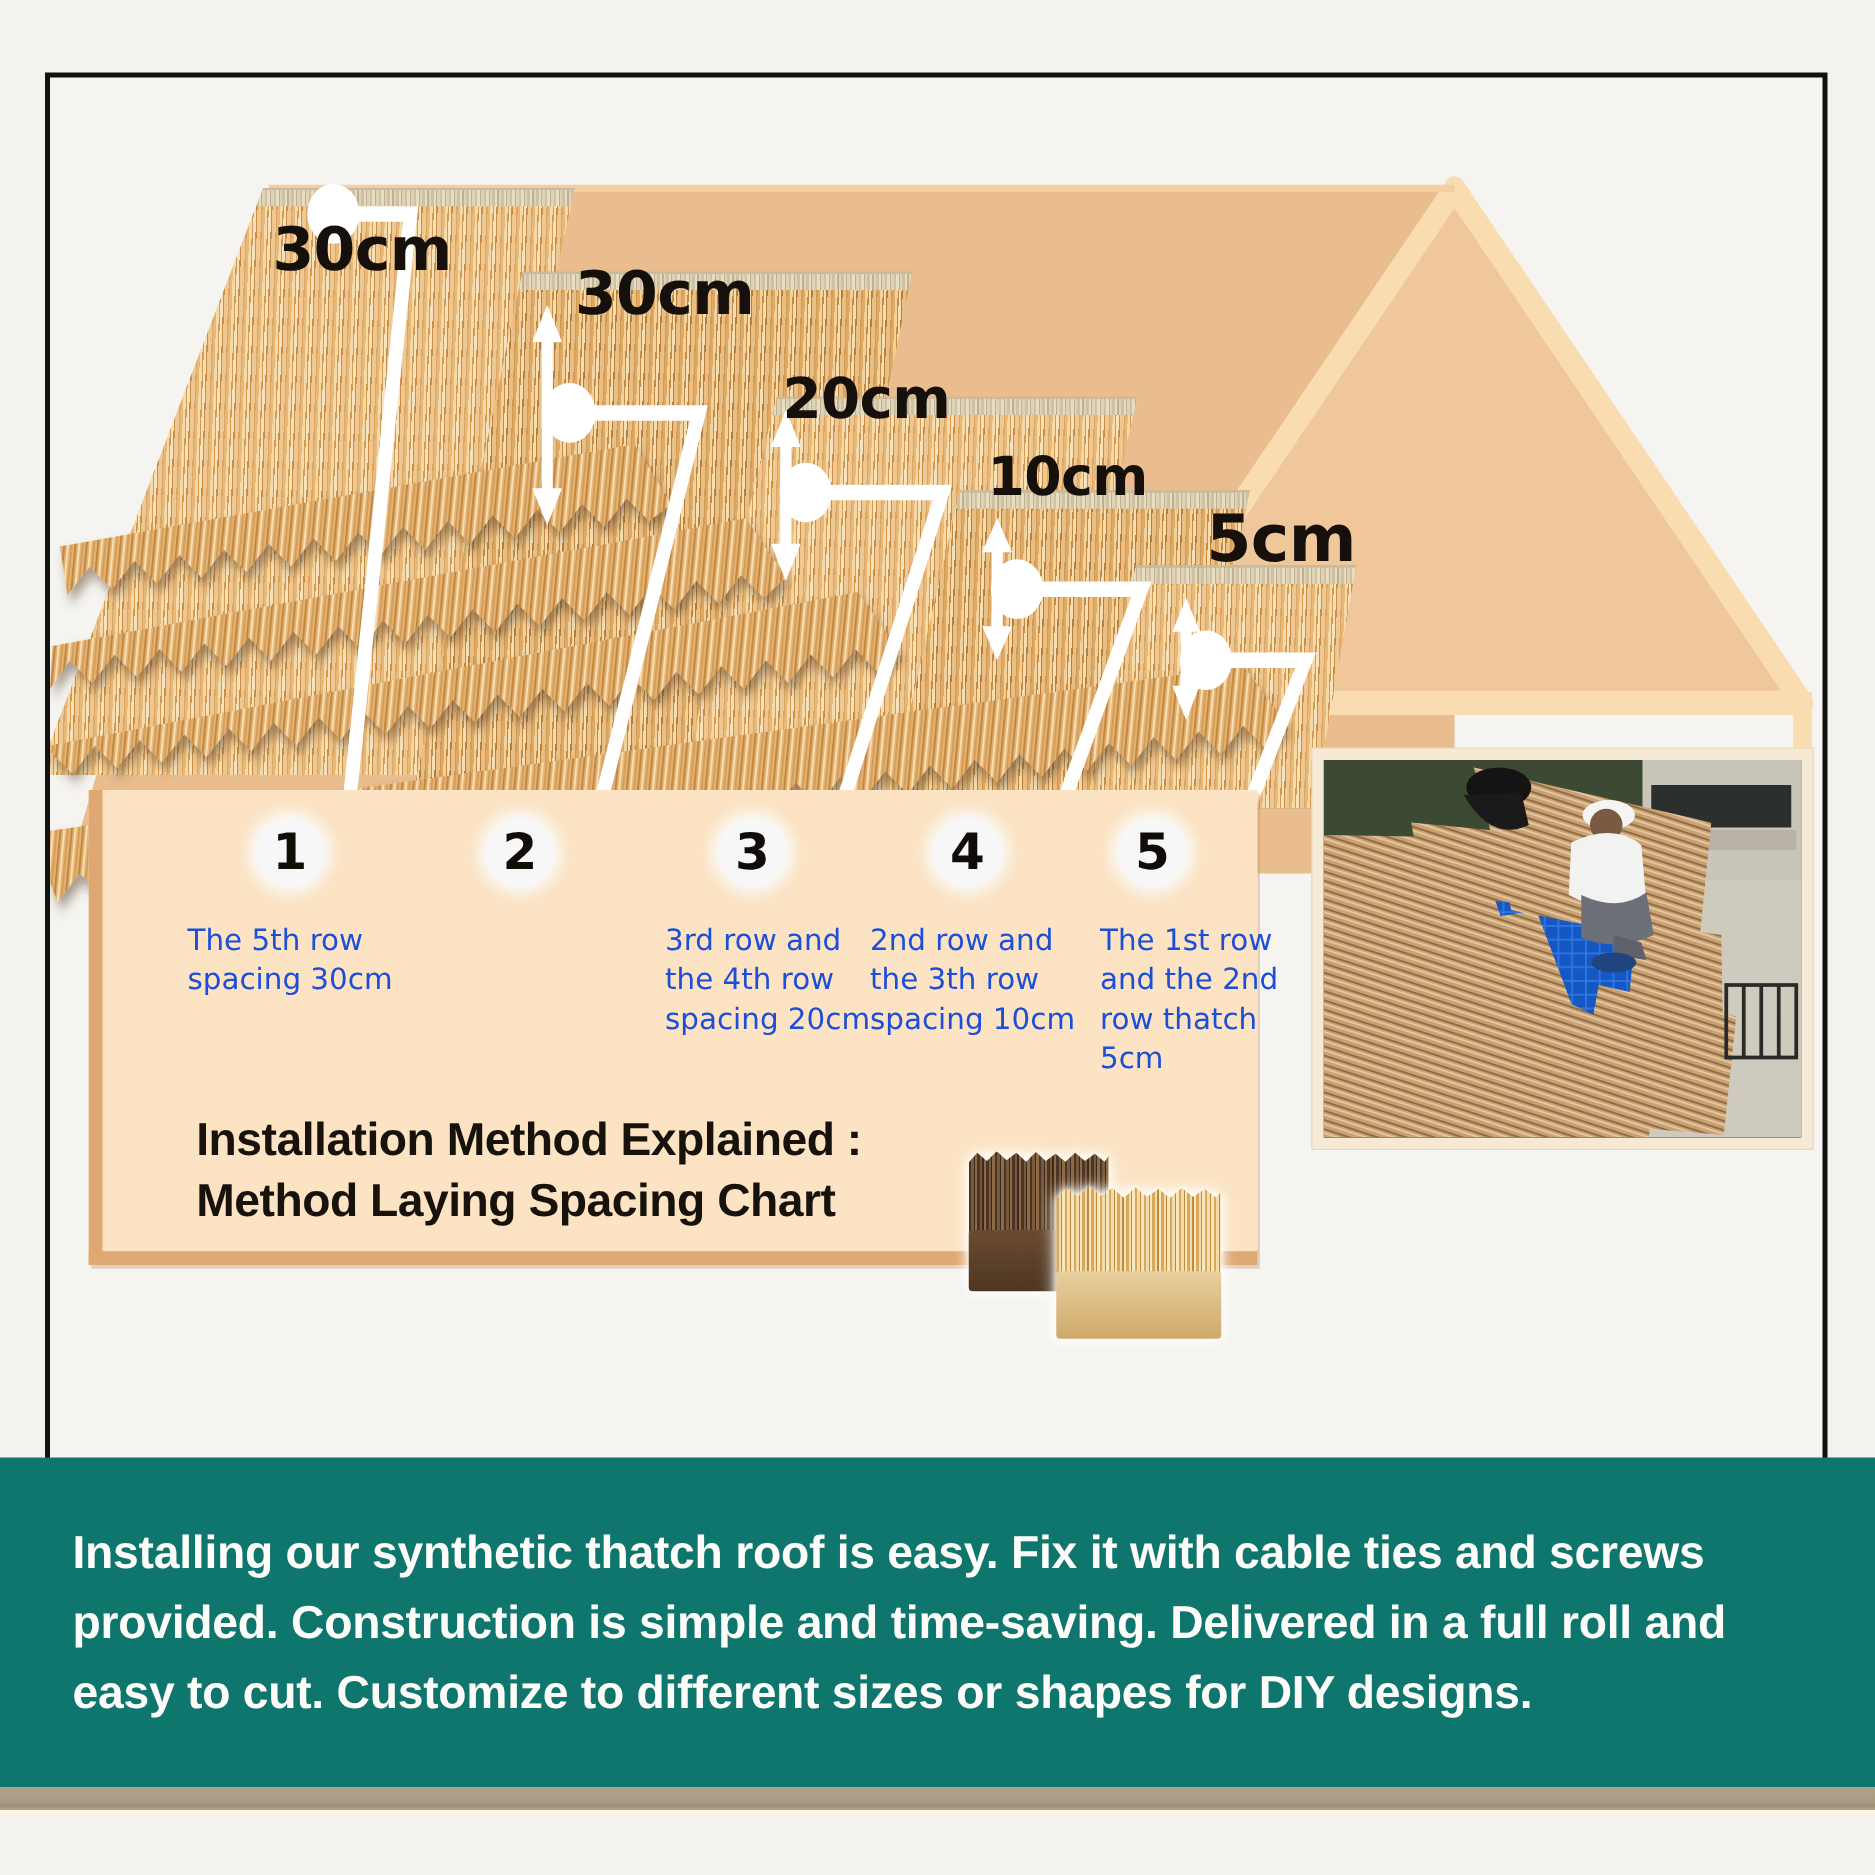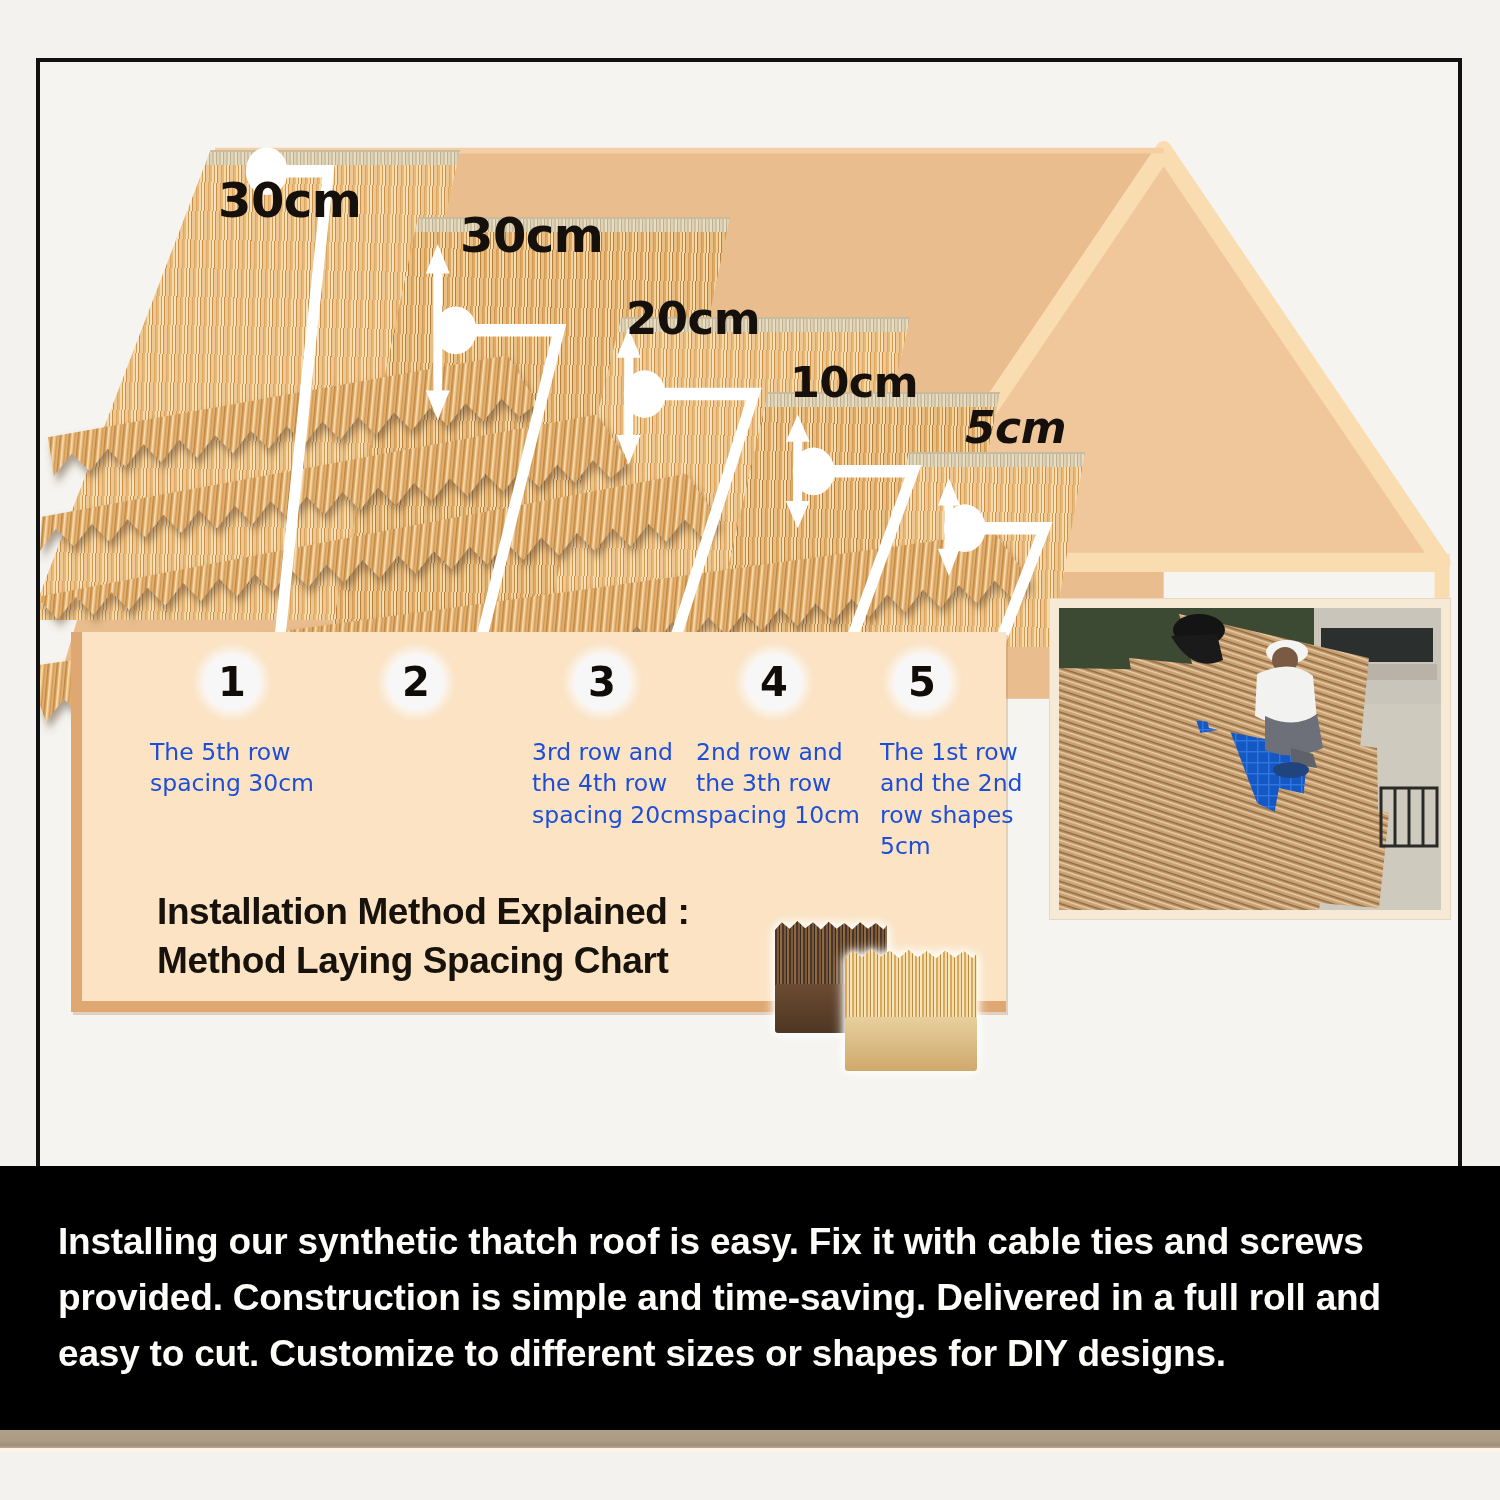--- a/index.html
+++ b/index.html
@@ -96,21 +96,21 @@
   #install-photo-frame{
     position:absolute;left:1010px;top:537px;width:400px;height:320px;
     background:#f6ead7;padding:9px;box-sizing:border-box;
     box-shadow:0 0 0 1px #e8d8bd;
   }
   #install-photo{position:relative;width:100%;height:100%;overflow:hidden;background:#2d3a2a;}
 
   
   #bottom-banner{
     position:absolute;left:0;top:1166px;width:1500px;height:264px;
-    background:#000000;
+    background:#0f766e;
   }
   #banner-text{
     position:absolute;left:58px;top:48px;width:1390px;
     color:#fdfcf8;font-size:37px;line-height:1.52;font-weight:700;
     letter-spacing:-.2px;font-family:"Liberation Sans", sans-serif;
   }
   #banner-strip{
     position:absolute;left:0;top:1430px;width:1500px;height:20px;
     background:linear-gradient(180deg,#b0a089 0%,#ab9b83 55%,#9e8f79 75%,#c5b9a4 100%);
   }
@@ -270,21 +270,21 @@
     <div class="callout" style="left:420px;top:145px;">
       <span class="dim-label" style="font-size:48px;">30cm</span>
     </div>
     <div class="callout" style="left:586px;top:230px;">
       <span class="dim-label" style="font-size:45px;">20cm</span>
     </div>
     <div class="callout" style="left:750px;top:295px;">
       <span class="dim-label" style="font-size:43px;">10cm</span>
     </div>
     <div class="callout" style="left:925px;top:340px;">
-      <span class="dim-label" style="font-size:44px;font-style:italic;">5cm</span>
+      <span class="dim-label" style="font-size:52px;">5cm</span>
     </div>
 
     <div id="caption-panel">
 
       <div class="step-circle" style="left:122px;top:22px;">
         <span>1</span>
       </div>
       <div class="step-circle" style="left:306px;top:22px;">
         <span>2</span>
       </div>
@@ -294,21 +294,21 @@
       <div class="step-circle" style="left:664px;top:22px;">
         <span>4</span>
       </div>
       <div class="step-circle" style="left:812px;top:22px;">
         <span>5</span>
       </div>
 
       <div class="step-text" style="left:68px;top:105px;">The 5th row spacing 30cm</div>
       <div class="step-text" style="left:434px;top:105px;margin-left:16px;">3rd row and the 4th row spacing 20cm</div>
       <div class="step-text" style="left:614px;top:105px;">2nd row and the 3th row spacing 10cm</div>
-      <div class="step-text" style="left:798px;top:105px;">The 1st  row and the 2nd row shapes 5cm</div>
+      <div class="step-text" style="left:798px;top:105px;">The 1st  row and the 2nd row thatch 5cm</div>
 
       <div id="panel-title">
         <div>Installation Method Explained :</div>
         <div>Method Laying Spacing Chart</div>
       </div>
     </div>
 
     <div id="product-bundle">
 
       <div class="bundle" style="left:0;top:4px;width:112px;height:112px;">

